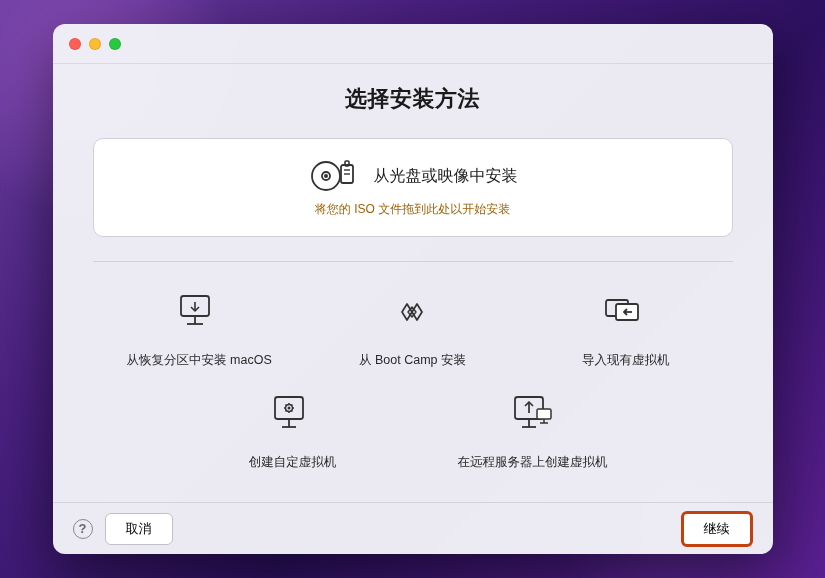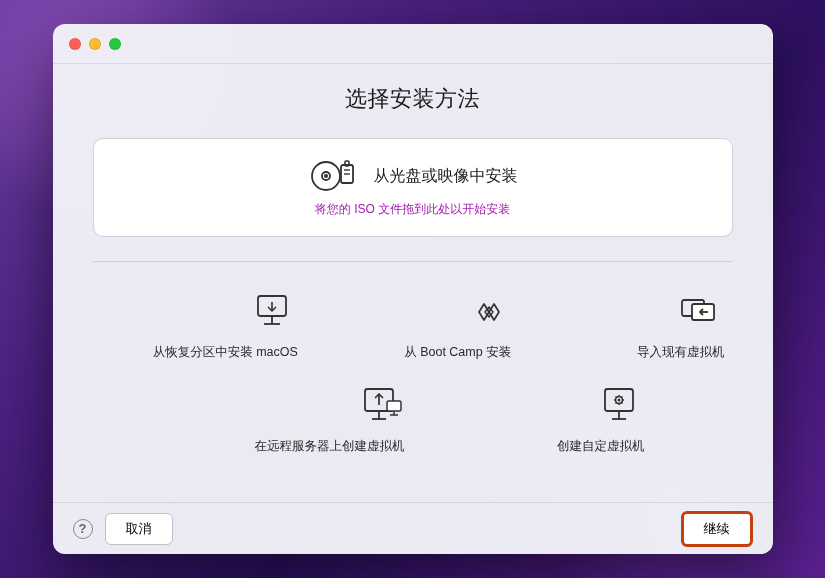--- a/index.html
+++ b/index.html
@@ -77,21 +77,21 @@
     .content {
       flex: 1;
       padding: 20px 40px 16px;
       display: flex;
       flex-direction: column;
       align-items: center;
     }
 
     .page-title {
       font-size: 22px;
-      font-weight: 400;
+      font-weight: 700;
       color: #1a1a1a;
       margin-bottom: 24px;
       letter-spacing: 0.5px;
     }
 
     .primary-option {
       width: 100%;
       background: #ffffff;
       border: 1.5px solid #d0d0d8;
       border-radius: 10px;
@@ -111,21 +111,21 @@
     }
 
     .primary-option-label {
       font-size: 16px;
       font-weight: 500;
       color: #1a1a1a;
     }
 
     .primary-option-hint {
       font-size: 12px;
-      color: #a21caf;
+      color: #a16207;
     }
 
     .divider {
       width: 100%;
       height: 1px;
       background: #d0d0d8;
       margin: 16px 0;
     }
 
     .grid-row {
@@ -139,22 +139,22 @@
       width: 100%;
       display: grid;
       grid-template-columns: repeat(2, 1fr);
       gap: 10px 0;
       max-width: 480px;
     }
 
     .option-item {
       display: flex;
       flex-direction: column;
-      align-items: flex-end;
-      gap: 10px;
+      align-items: center;
+      gap: 18px;
       cursor: pointer;
       padding: 12px 8px 8px;
       border-radius: 8px;
     }
 
     .option-label {
       font-size: 12.5px;
       color: #2a2a2a;
       text-align: center;
       line-height: 1.3;
@@ -296,39 +296,20 @@
             <line x1="28" y1="18" x2="20" y2="18" stroke="#333" stroke-width="1.8"></line>
             <polyline points="23,15 20,18 23,21" stroke="#333" stroke-width="1.8" fill="none" stroke-linejoin="round"></polyline>
           </svg>
         </div>
         <span class="option-label">导入现有虚拟机</span>
       </div>
     </div>
 
     <div style="width:100%; display:flex; justify-content:center; margin-top:4px;">
       <div class="grid-row-2">
-
-        <div class="option-item">
-          <div class="icon-container">
-            <svg width="44" height="38" viewBox="0 0 44 38">
-
-              <rect x="4" y="2" width="28" height="22" rx="2.5" fill="none" stroke="#333" stroke-width="1.8"></rect>
-              <line x1="18" y1="24" x2="18" y2="32" stroke="#333" stroke-width="1.8"></line>
-              <line x1="11" y1="32" x2="25" y2="32" stroke="#333" stroke-width="1.8"></line>
-
-              <line x1="18" y1="7" x2="18" y2="18" stroke="#333" stroke-width="1.7"></line>
-              <polyline points="14,11 18,7 22,11" stroke="#333" stroke-width="1.7" fill="none" stroke-linejoin="round"></polyline>
-
-              <rect x="26" y="14" width="14" height="10" rx="1.5" fill="white" stroke="#333" stroke-width="1.5"></rect>
-              <line x1="33" y1="24" x2="33" y2="28" stroke="#333" stroke-width="1.5"></line>
-              <line x1="29" y1="28" x2="37" y2="28" stroke="#333" stroke-width="1.5"></line>
-            </svg>
-          </div>
-          <span class="option-label">在远程服务器上创建虚拟机</span>
-        </div>
 
         <div class="option-item">
           <div class="icon-container">
             <svg width="44" height="38" viewBox="0 0 44 38">
 
               <rect x="4" y="2" width="28" height="22" rx="2.5" fill="none" stroke="#333" stroke-width="1.8"></rect>
               <line x1="18" y1="24" x2="18" y2="32" stroke="#333" stroke-width="1.8"></line>
               <line x1="11" y1="32" x2="25" y2="32" stroke="#333" stroke-width="1.8"></line>
 
               <circle cx="18" cy="13" r="3.5" fill="none" stroke="#333" stroke-width="1.5"></circle>
@@ -339,20 +320,39 @@
               <line x1="13" y1="13" x2="15" y2="13" stroke="#333" stroke-width="1.5"></line>
               <line x1="21" y1="13" x2="23" y2="13" stroke="#333" stroke-width="1.5"></line>
               <line x1="14.5" y1="9.5" x2="15.9" y2="10.9" stroke="#333" stroke-width="1.5"></line>
               <line x1="20.1" y1="15.1" x2="21.5" y2="16.5" stroke="#333" stroke-width="1.5"></line>
               <line x1="21.5" y1="9.5" x2="20.1" y2="10.9" stroke="#333" stroke-width="1.5"></line>
               <line x1="15.9" y1="15.1" x2="14.5" y2="16.5" stroke="#333" stroke-width="1.5"></line>
             </svg>
           </div>
           <span class="option-label">创建自定虚拟机</span>
         </div>
+
+        <div class="option-item">
+          <div class="icon-container">
+            <svg width="44" height="38" viewBox="0 0 44 38">
+
+              <rect x="4" y="2" width="28" height="22" rx="2.5" fill="none" stroke="#333" stroke-width="1.8"></rect>
+              <line x1="18" y1="24" x2="18" y2="32" stroke="#333" stroke-width="1.8"></line>
+              <line x1="11" y1="32" x2="25" y2="32" stroke="#333" stroke-width="1.8"></line>
+
+              <line x1="18" y1="7" x2="18" y2="18" stroke="#333" stroke-width="1.7"></line>
+              <polyline points="14,11 18,7 22,11" stroke="#333" stroke-width="1.7" fill="none" stroke-linejoin="round"></polyline>
+
+              <rect x="26" y="14" width="14" height="10" rx="1.5" fill="white" stroke="#333" stroke-width="1.5"></rect>
+              <line x1="33" y1="24" x2="33" y2="28" stroke="#333" stroke-width="1.5"></line>
+              <line x1="29" y1="28" x2="37" y2="28" stroke="#333" stroke-width="1.5"></line>
+            </svg>
+          </div>
+          <span class="option-label">在远程服务器上创建虚拟机</span>
+        </div>
       </div>
     </div>
   </div>
 
   <div class="footer">
     <div class="footer-left">
       <div class="help-btn">?</div>
       <button class="btn">取消</button>
     </div>
     <button class="btn btn-primary">继续</button>

